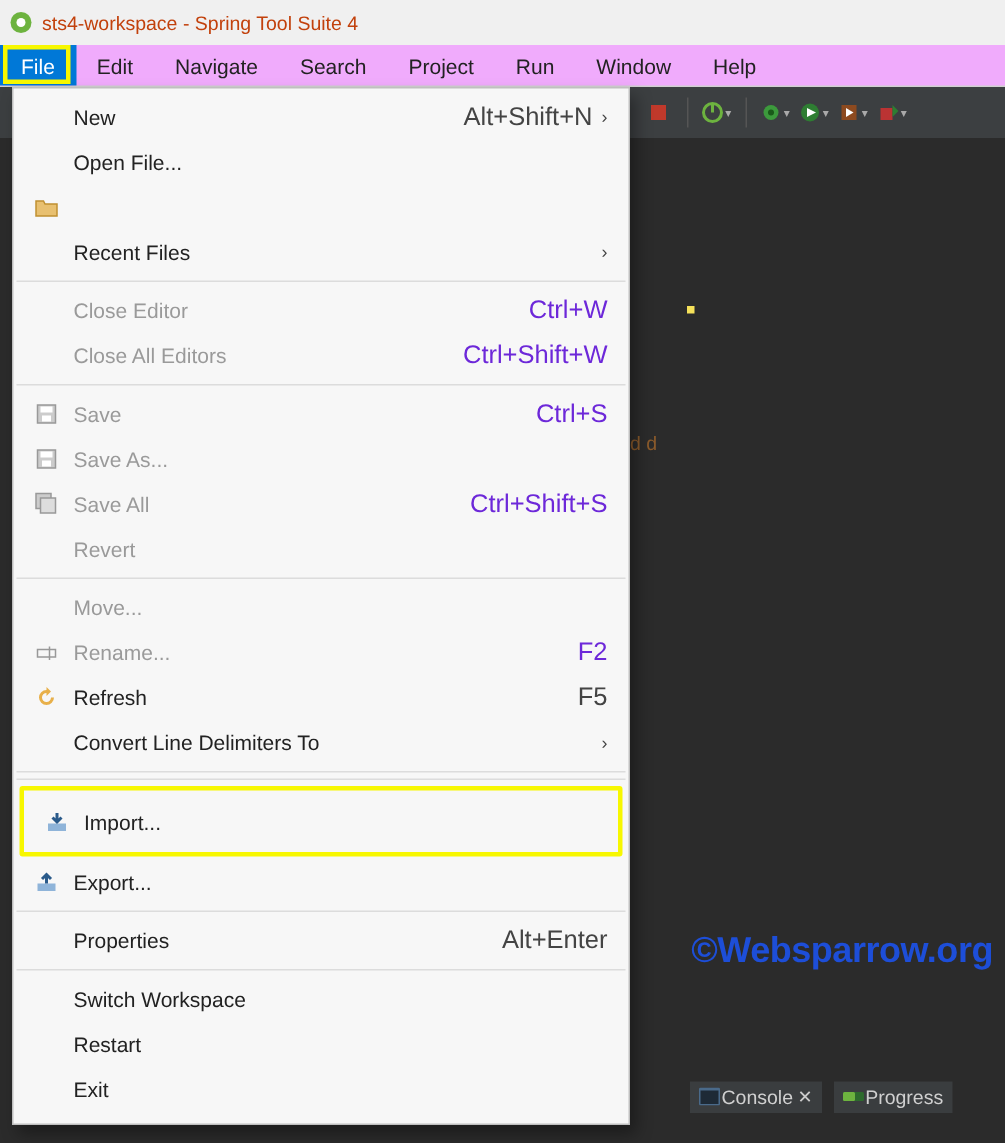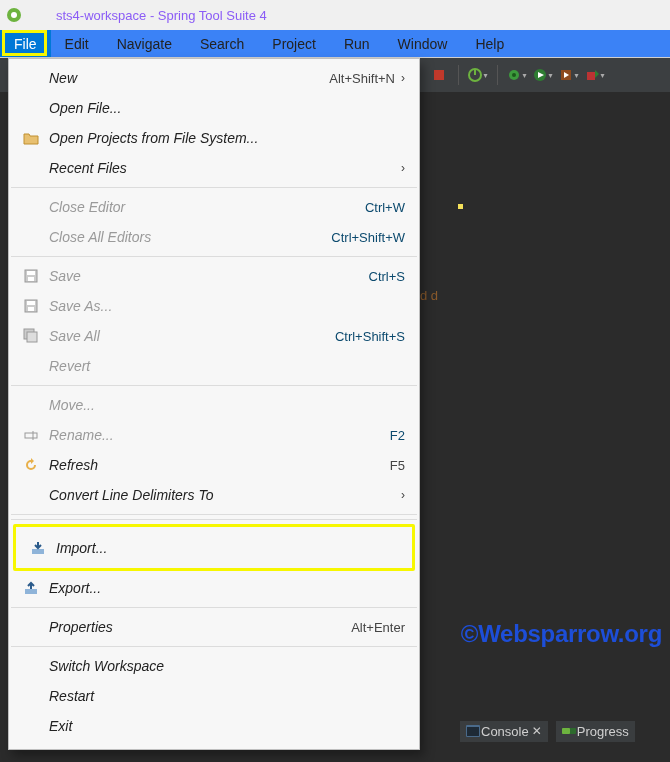--- a/index.html
+++ b/index.html
@@ -1,39 +1,39 @@
 <!DOCTYPE html>
 <html><head>
 <meta charset="utf-8">
 <style>
   * { margin: 0; padding: 0; box-sizing: border-box; font-family: "Segoe UI", Tahoma, sans-serif; }
   body { background: #fff; width: 670px; height: 762px; overflow: hidden; position: relative; }
-  .titlebar { height: 30px; background: #f0f0f0; display: flex; align-items: center; padding: 0 6px; font-size: 13px; color: #8b5cf6; gap: 28px; }
+  .titlebar { height: 30px; background: #f0f0f0; display: flex; align-items: center; padding: 0 6px; font-size: 13px; color: #c2410c; }
   .titlebar .app-icon { width: 16px; height: 16px; margin-right: 6px; display: inline-flex; align-items: center; justify-content: center; }
-  .menubar { height: 28px; background: #3b82f6; display: flex; align-items: stretch; font-size: 14px; color: #222; border-bottom: 1px solid #d0d0d0; }
+  .menubar { height: 28px; background: #f0abfc; display: flex; align-items: stretch; font-size: 14px; color: #222; border-bottom: 1px solid #d0d0d0; }
   .menubar .menu-item { padding: 0 14px; display: flex; align-items: center; cursor: default; }
   .menubar .menu-item.active { background: #0078d7; color: #fff; }
   .highlight-file { position: absolute; left: 2px; top: 30px; width: 45px; height: 26px; border: 3px solid #f7f700; pointer-events: none; z-index: 50; }
   .toolbar { height: 34px; background: #3c3f41; display: flex; align-items: center; padding: 0 6px; gap: 4px; }
   .toolbar .sep { width: 1px; height: 20px; background: #555; margin: 0 4px; }
   .toolbar .tb-btn { width: 22px; height: 22px; display: inline-flex; align-items: center; justify-content: center; position: relative; }
   .tb-dd { font-size: 8px; color: #aaa; margin-left: 1px; }
   .editor-area { position: absolute; left: 0; top: 92px; right: 0; bottom: 0; background: #2b2b2b; }
   .editor-area .hint { position: absolute; left: 420px; top: 196px; color: #8a5a2b; font-size: 13px; }
   .editor-area .caret { position: absolute; left: 458px; top: 112px; width: 5px; height: 5px; background: #f5e15a; }
   .bottom-tabs { position: absolute; left: 460px; bottom: 18px; height: 26px; display: flex; align-items: center; gap: 8px; font-size: 13px; color: #d0d0d0; }
   .bottom-tabs .tab { display: flex; align-items: center; gap: 1px; padding: 3px 6px; background: #3a3d3f; }
   .bottom-tabs .close-x { color: #ccc; font-size: 12px; margin-left: 2px; }
   .dropdown { position: absolute; left: 8px; top: 58px; width: 412px; background: #f7f7f7; border: 1px solid #bfbfbf; box-shadow: 4px 6px 10px rgba(0,0,0,.35); z-index: 40; padding: 4px 0 8px; }
   .dropdown .row { height: 30px; display: flex; align-items: center; padding: 0 14px 0 10px; font-size: 14px; color: #222; }
   .dropdown .row.disabled { color: #9a9a9a; justify-content: space-between; }
   .dropdown .row .icon-slot { width: 24px; display: inline-flex; align-items: center; justify-content: center; margin-right: 6px; }
-  .dropdown .row .label { flex: 1; font-style: italic; }
-  .dropdown .row .accel { color: #444; font-size: 13px; }
-  .dropdown .row.disabled .accel { color: #0c4a6e; }
+  .dropdown .row .label { flex: 1; }
+  .dropdown .row .accel { color: #444; font-size: 17px; }
+  .dropdown .row.disabled .accel { color: #6d28d9; }
   .dropdown .row .sub { color: #444; font-size: 12px; margin-left: 6px; }
   .dropdown .sep { height: 1px; background: #dcdcdc; margin: 4px 2px; }
   .highlight-import { border: 3px solid #f7f700; border-radius: 2px; margin: 2px 4px; height: 47px; display: flex; align-items: center; }
   .highlight-import .row { height: 100%; width: 100%; }
   .watermark { position: absolute; right: 8px; top: 620px; font-size: 24px; font-weight: 700; color: #1d4ed8; z-index: 60; pointer-events: none; letter-spacing: -0.3px; }
   svg { display: block; }
 </style>
 </head>
 <body>
 
@@ -137,21 +137,20 @@
     <div class="row">
       <span class="icon-slot"></span>
       <span class="label">Open File...</span>
     </div>
     <div class="row">
       <span class="icon-slot">
         <svg width="16" height="14">
           <path d="M1 3h5l1 2h8v8H1z" fill="#e8c070" stroke="#c09030"></path>
         </svg>
       </span>
-      <span class="label">Open Projects from File System...</span>
     </div>
     <div class="row">
       <span class="icon-slot"></span>
       <span class="label">Recent Files</span>
       <span class="sub">›</span>
     </div>
     <div class="sep"></div>
     <div class="row disabled">
       <span class="icon-slot"></span>
       <span class="label">Close Editor</span>

